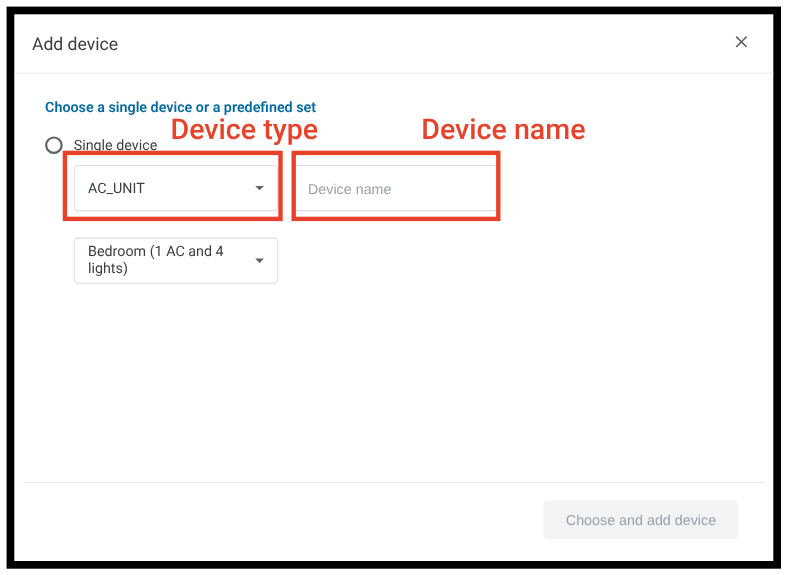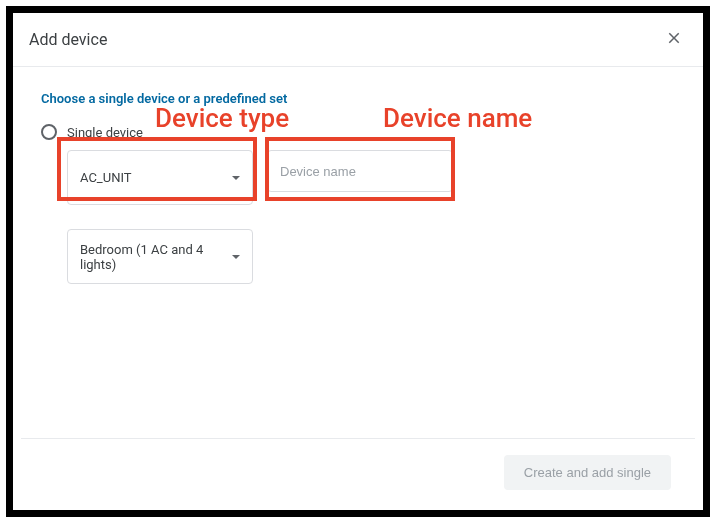--- a/index.html
+++ b/index.html
@@ -72,21 +72,21 @@
     }
     .controls-row {
       display: flex;
       gap: 14px;
       margin-left: 26px;
       margin-bottom: 24px;
     }
     .select-box {
       position: relative;
       width: 186px;
-      height: 55px;
+      height: 42px;
       border: 1px solid #dadce0;
       border-radius: 4px;
       display: flex;
       align-items: center;
       padding: 0 12px;
       background: #fff;
       cursor: pointer;
     }
     .select-value {
       font-size: 13px;
@@ -181,20 +181,20 @@
       <div class="controls-row">
         <div class="select-box">
           <span class="select-value">Bedroom (1 AC and 4 lights)</span>
           <span class="dropdown-arrow"></span>
         </div>
       </div>
     </div>
   </div>
 
   <div class="footer">
-    <button class="create-btn">Create and add single</button>
+    <button class="create-btn">Choose and add device</button>
   </div>
 
   <div class="annotation ann-type">Device type</div>
   <div class="annotation ann-name">Device name</div>
   <div class="highlight-box hl-type"></div>
   <div class="highlight-box hl-name"></div>
 </div>
 
 </body></html>

